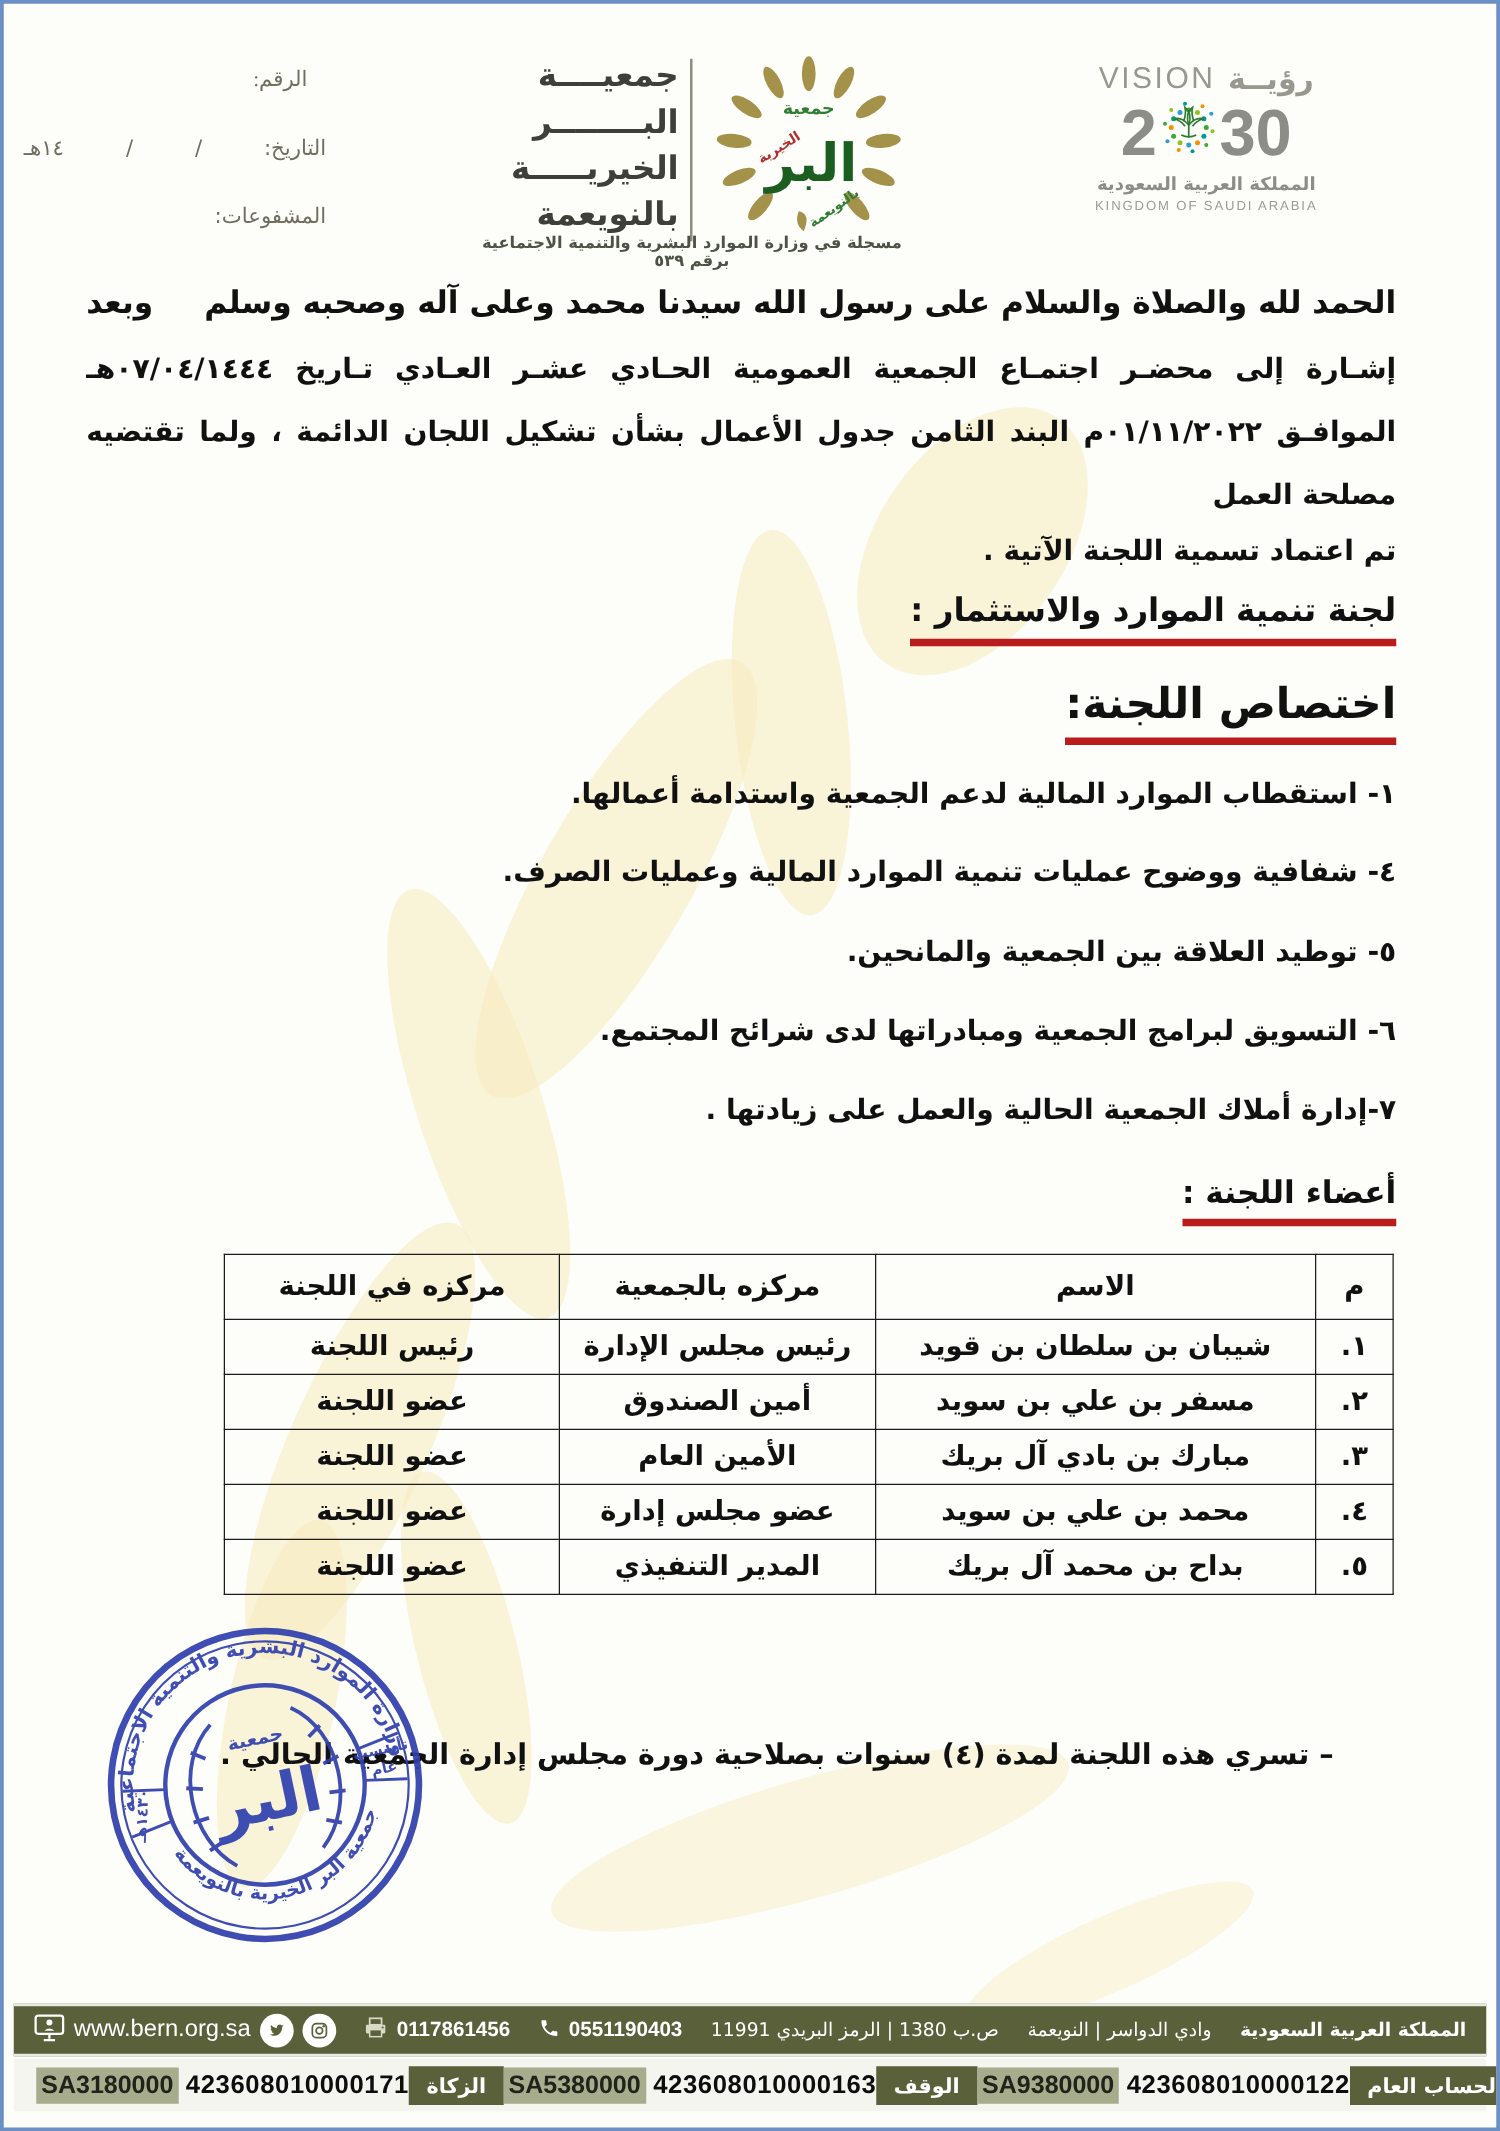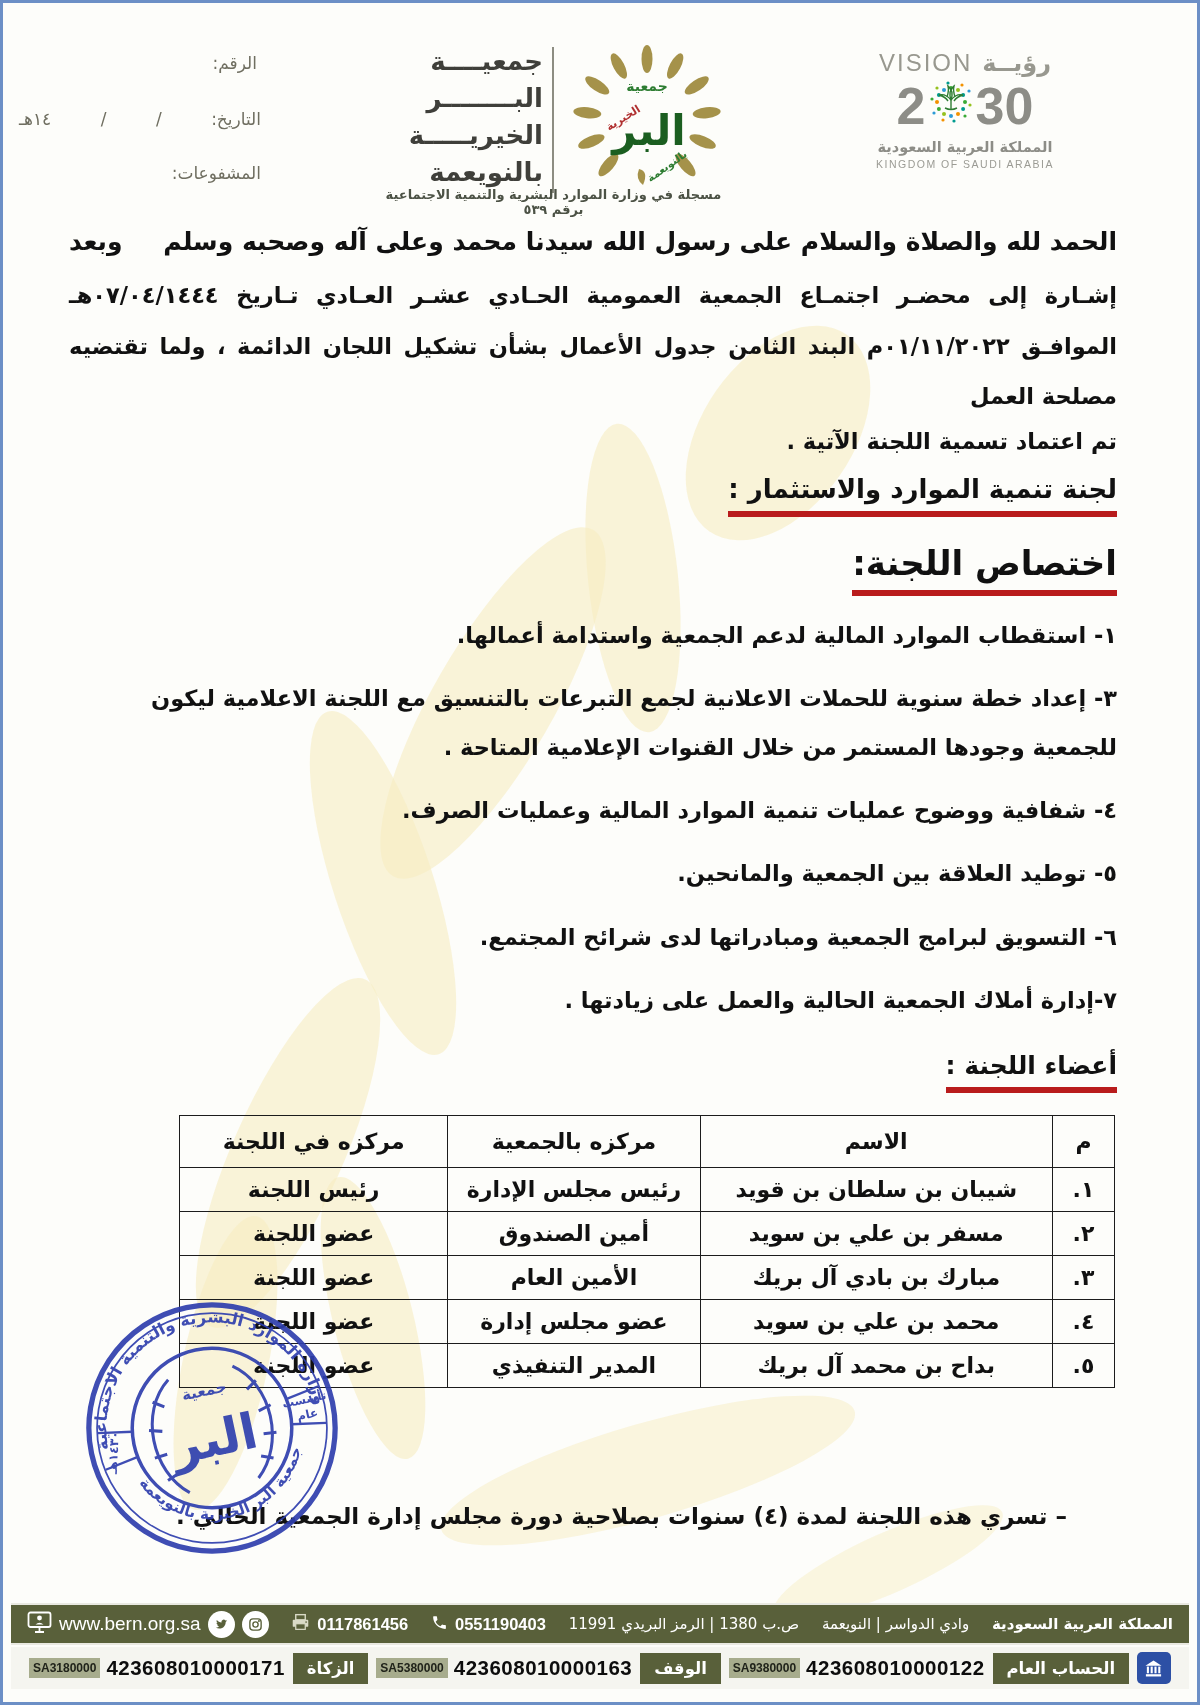--- a/index.html
+++ b/index.html
@@ -3,21 +3,21 @@
 <meta charset="utf-8">
 <style>
   html,body{margin:0;padding:0;background:#e8e8e8;}
   .page{position:relative;width:1200px;height:1705px;margin:0 auto;background:#fdfdfa;
         border:3px solid #6c8fc6;box-sizing:border-box;overflow:hidden;
         font-family:"DejaVu Sans",sans-serif;color:#111;}
   .leaf{position:absolute;border-radius:50%;background:rgba(247,237,194,.6);z-index:0;}
 
   
   .ref-block{position:absolute;top:50px;left:16px;width:242px;color:#6f6e60;font-size:17px;z-index:2;}
-  .ref-row1{position:absolute;top:0;right:4px;}
+  .ref-row1{position:absolute;top:0;right:15px;font-family:Liberation Serif, serif;}
   .ref-row2{position:absolute;top:56px;left:0;right:0;display:flex;justify-content:space-between;align-items:center;}
   .ref-row3{position:absolute;top:110px;right:0;}
   .org-name{position:absolute;top:40px;left:385px;width:155px;text-align:right;font-weight:bold;
             font-size:26px;color:#3f3f3a;line-height:37px;z-index:2;}
   .org-divider{position:absolute;top:44px;left:549px;width:2px;height:146px;background:#8d8d82;z-index:2;}
   .org-logo{position:absolute;top:32px;left:570px;z-index:2;}
   .org-reg{position:absolute;top:184px;left:378px;width:345px;text-align:center;font-size:13px;
            font-weight:bold;color:#4c5245;z-index:2;}
   .vision{position:absolute;top:46px;left:862px;width:200px;text-align:center;z-index:2;}
   .vision-l1{display:flex;justify-content:center;align-items:center;gap:10px;color:#98988f;font-size:24px;}
@@ -52,21 +52,21 @@
   .fbar{position:absolute;left:8px;right:8px;top:1600px;height:38px;background:#59603a;color:#fff;
         display:flex;align-items:center;justify-content:space-between;padding:0 16px;z-index:4;
         border-top:2px solid #e9e9e1;border-bottom:2px solid #e9e9e1;}
   .fitem{display:flex;align-items:center;gap:7px;white-space:nowrap;font-size:15px;}
   .fnum{direction:ltr;font-size:16.5px;font-weight:bold;font-family:"Liberation Sans",sans-serif;}
   .fweb{direction:ltr;display:flex;align-items:center;gap:7px;}
   .fweb .url{font-size:19px;font-weight:normal;font-family:"Liberation Sans",sans-serif;}
   .faccounts{position:absolute;left:8px;right:8px;top:1644px;height:42px;display:flex;direction:ltr;
              align-items:center;justify-content:space-between;padding:0 18px;z-index:4;background:#f5f5f0;}
   .iban{display:flex;align-items:center;gap:6px;direction:ltr;font-family:"Liberation Sans",sans-serif;}
-  .iban-prefix{background:#a7ac8d;color:#20231a;font-size:12px;font-weight:bold;padding:3px 4px;}
+  .iban-prefix{background:#a7ac8d;color:#20231a;font-size:20px;font-weight:bold;padding:3px 4px;}
   .iban-rest{font-size:20.5px;font-weight:bold;color:#0d0d0d;letter-spacing:.5px;}
   .acct-label{background:#59603a;color:#fff;font-size:16.5px;font-weight:bold;padding:6px 14px;white-space:nowrap;}
   .bank-box{width:34px;height:32px;background:#2d50a5;border-radius:5px;display:flex;align-items:center;justify-content:center;}
   .icirc{width:27px;height:27px;border-radius:50%;background:#fff;display:flex;align-items:center;justify-content:center;}
 </style>
 </head>
 <body>
 
 <div class="page">
 
@@ -178,21 +178,20 @@
       <span>الحمد لله والصلاة والسلام على رسول الله سيدنا محمد وعلى آله وصحبه وسلم</span>
       <span>وبعد</span>
     </div>
     <p class="intro">إشـارة إلى محضـر اجتمـاع الجمعية العمومية الحـادي عشـر العـادي تـاريخ ٠٧/٠٤/١٤٤٤هـ الموافـق ٠١/١١/٢٠٢٢م البند الثامن جدول الأعمال بشأن تشكيل اللجان الدائمة ، ولما تقتضيه مصلحة العمل</p>
     <p class="intro-tail">تم اعتماد تسمية اللجنة الآتية .</p>
 
     <div><span class="h-u h-committee">لجنة تنمية الموارد والاستثمار :</span></div>
     <div><span class="h-u h-duties">اختصاص اللجنة:</span></div>
 
     <div class="duty">١- استقطاب الموارد المالية لدعم الجمعية واستدامة أعمالها.</div>
-    <div class="duty">٣- إعداد خطة سنوية للحملات الاعلانية لجمع التبرعات بالتنسيق مع اللجنة الاعلامية ليكون للجمعية وجودها المستمر من خلال القنوات الإعلامية المتاحة .</div>
     <div class="duty">٤- شفافية ووضوح عمليات تنمية الموارد المالية وعمليات الصرف.</div>
     <div class="duty">٥- توطيد العلاقة بين الجمعية والمانحين.</div>
     <div class="duty">٦- التسويق لبرامج الجمعية ومبادراتها لدى شرائح المجتمع.</div>
     <div class="duty">٧-إدارة أملاك الجمعية الحالية والعمل على زيادتها .</div>
 
     <div><span class="h-u h-members">أعضاء اللجنة :</span></div>
 
     <table class="members">
       <colgroup>
           <col class="c-num">

